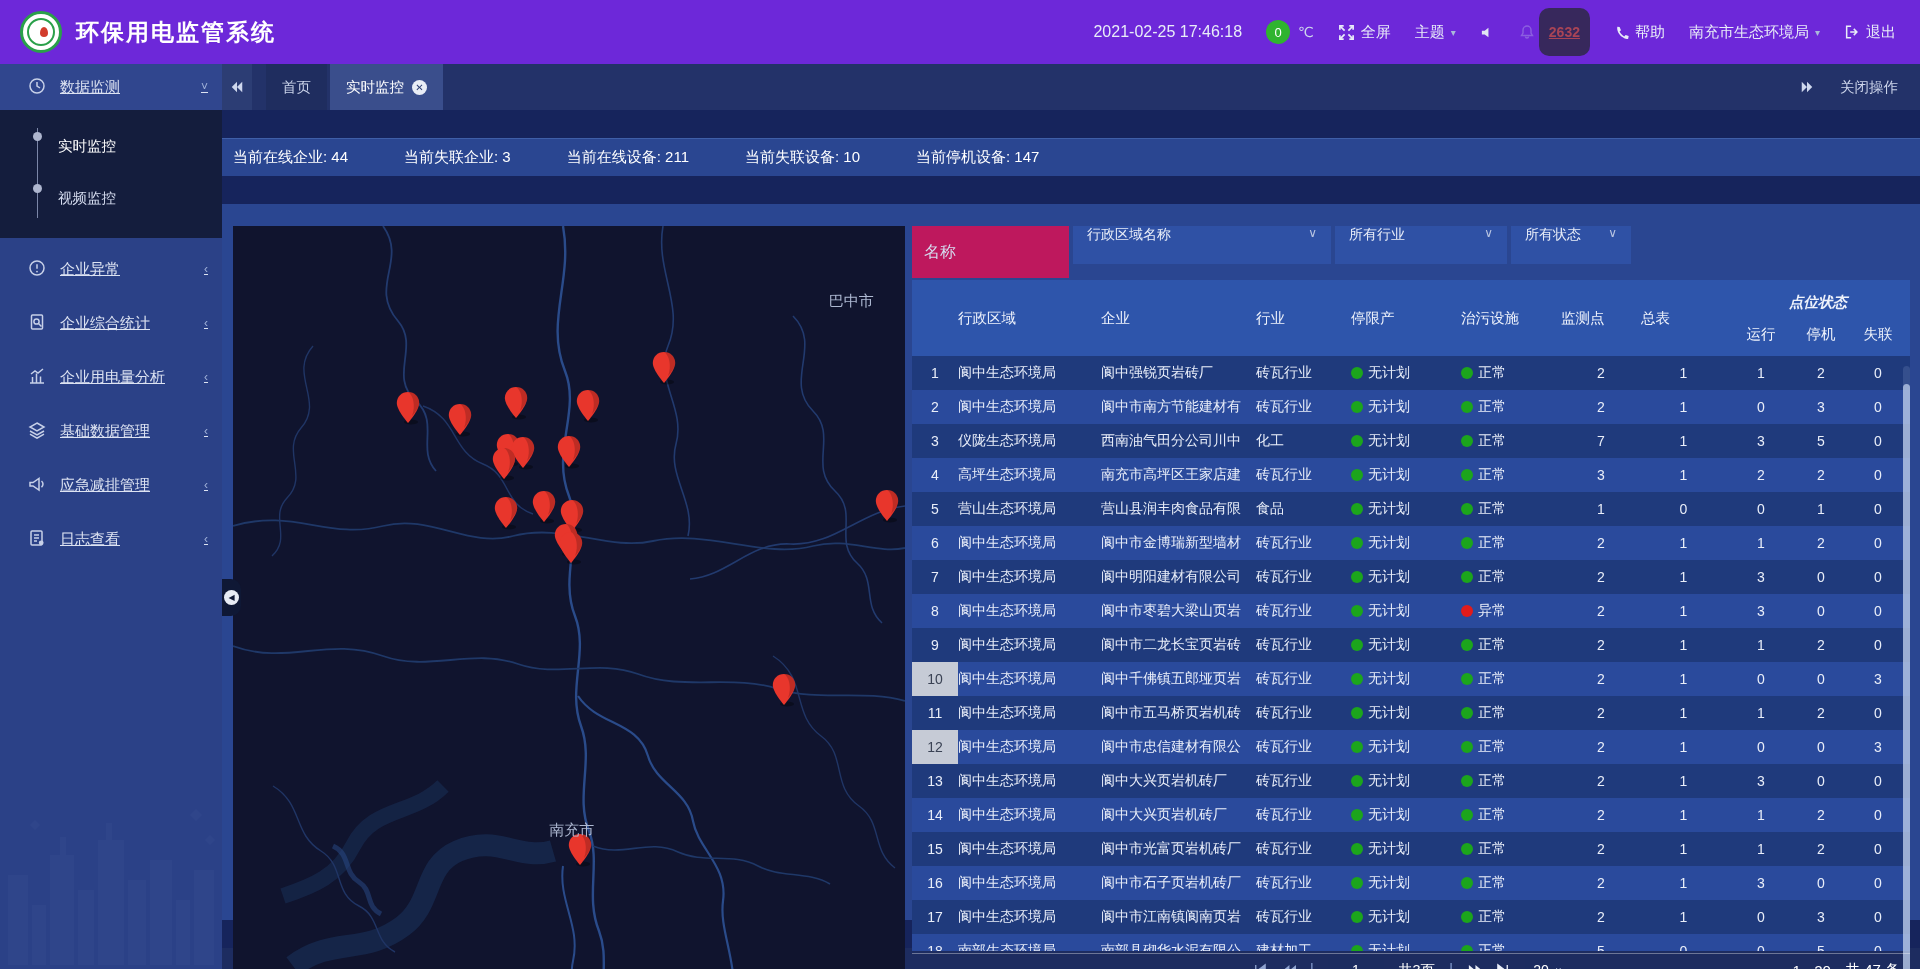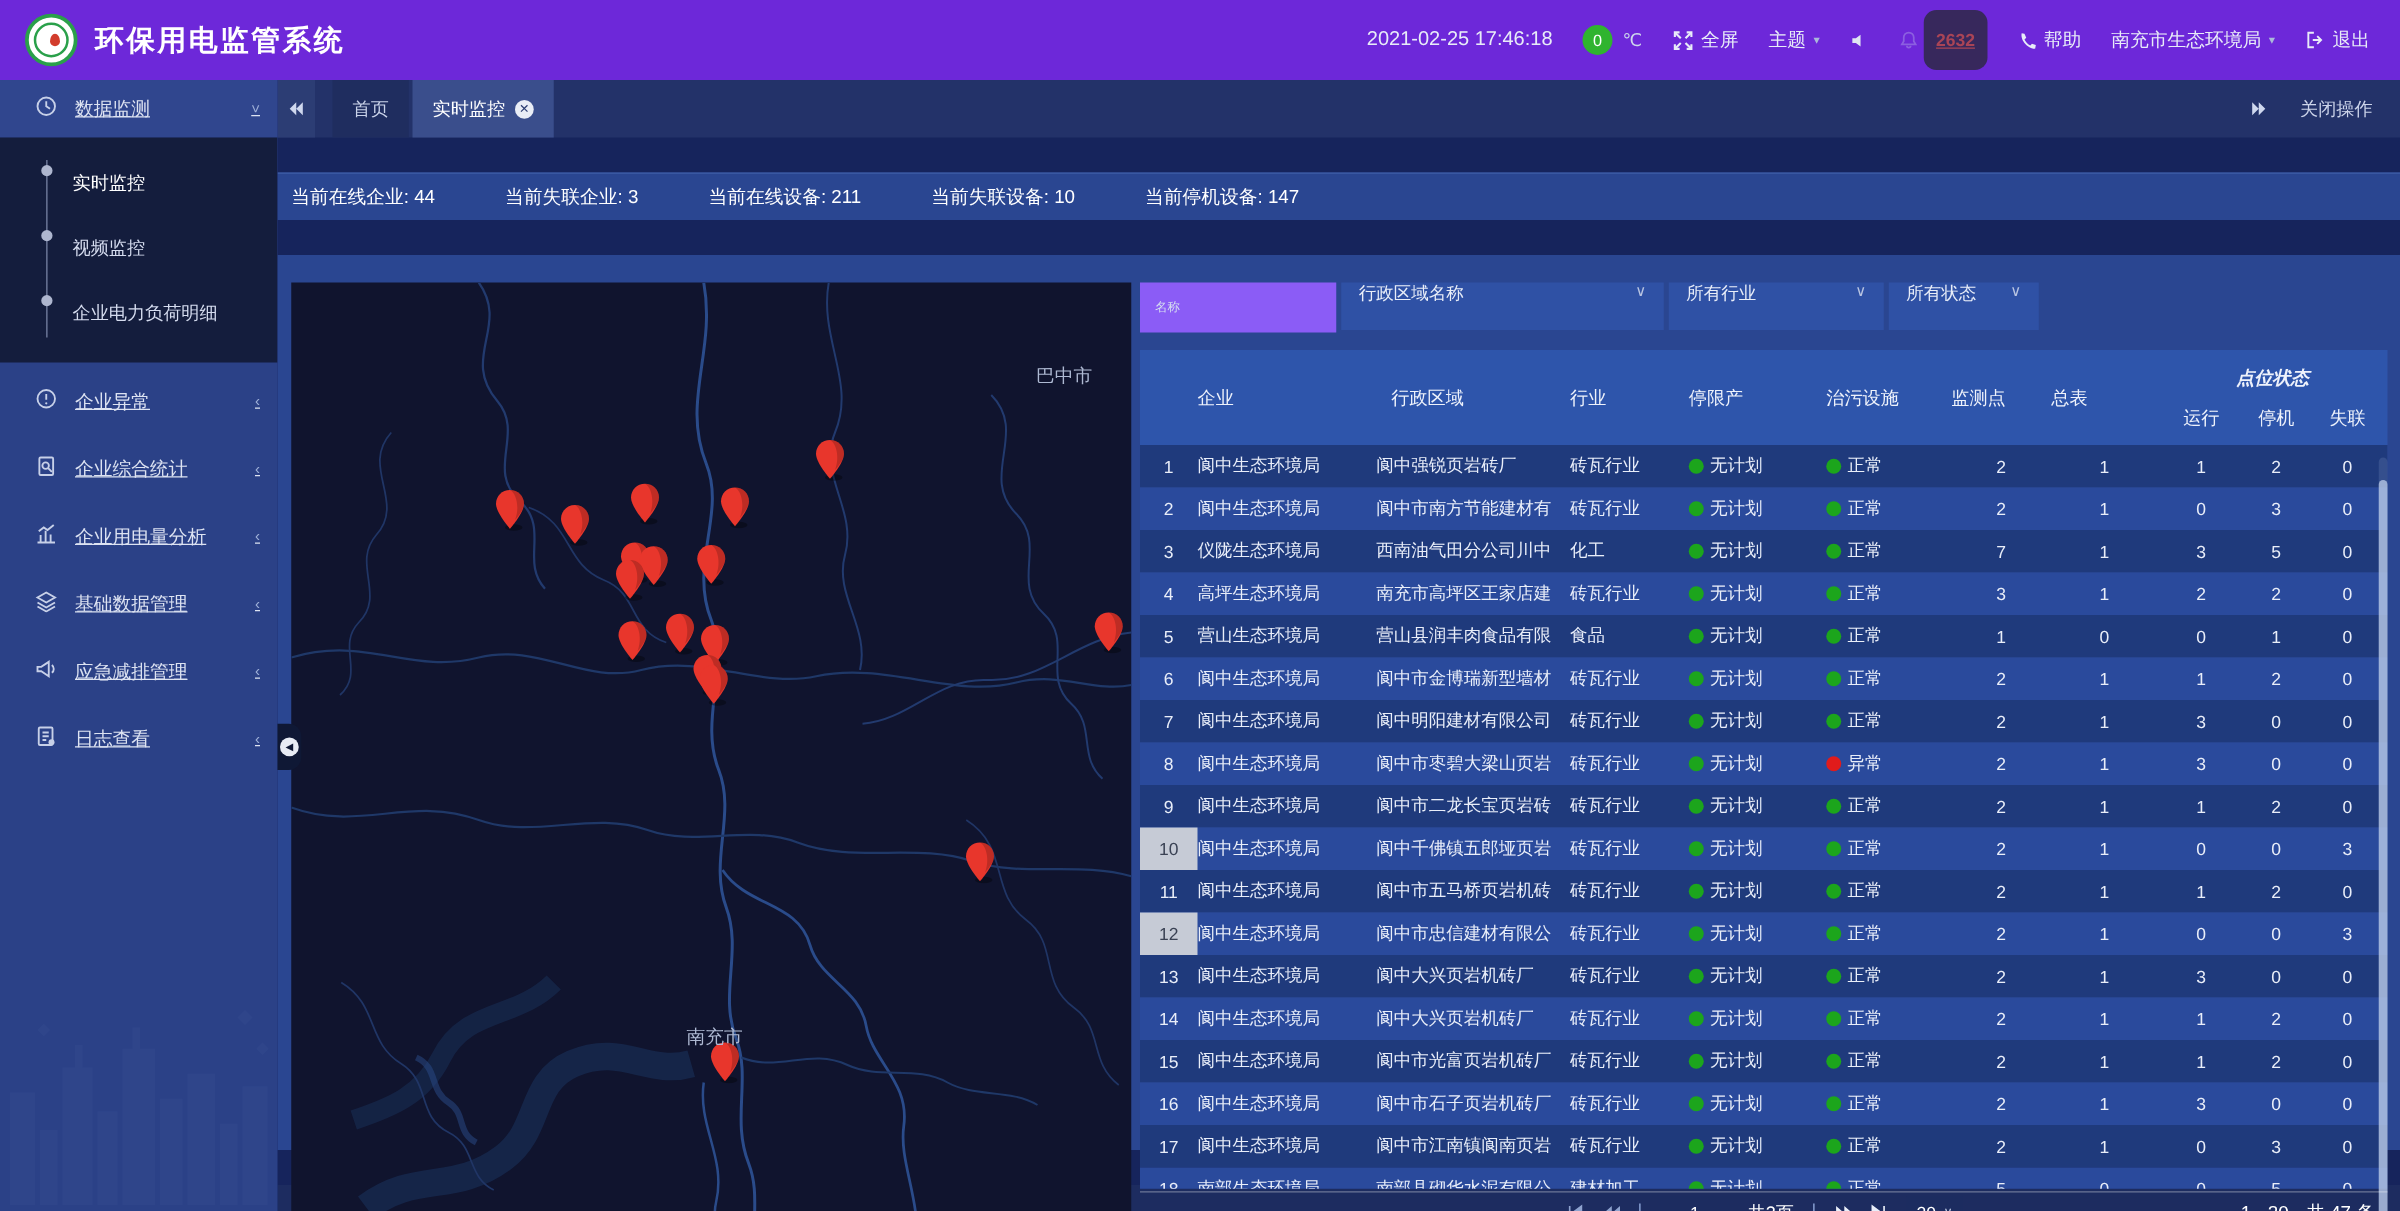--- a/index.html
+++ b/index.html
@@ -62,21 +62,21 @@
 
   
   .map { width:672px; height:778px; background:#10142e; position:relative; flex:0 0 auto; overflow:hidden; }
   .map svg.roads { position:absolute; inset:0; }
   .map-label { position:absolute; color:#aeb9d2; font-size:15px; transform:translate(-50%,-50%); white-space:nowrap; }
   .pin { position:absolute; width:26px; height:34px; margin:-31px 0 0 -13px; cursor:pointer; }
 
   
   .panel { width:998px; flex:0 0 auto; display:flex; flex-direction:column; position:relative; }
   .filters { height:42px; display:flex; gap:4px; margin-bottom:12px; flex:0 0 auto; }
-  .f-input { width:157px; height:40px; background:#8b5cf6; border:none; outline:none; color:#fff; font-size:10px; padding:0 12px; font-family:inherit; }
+  .f-input { width:157px; height:52px; background:#be185d; border:none; outline:none; color:#fff; font-size:16px; padding:0 12px; font-family:inherit; }
   .f-input::placeholder { color:#d5ddf0; }
   .f-select { height:38px; background:#2f51a5; display:flex; justify-content:space-between; padding:0 14px; font-size:14px; color:#e8edf8; cursor:pointer; }
   .f-select .chev { color:#b9c5e2; font-size:12px; margin-left:12px; }
   .fw-region { width:258px; }
   .fw-industry { width:172px; }
   .fw-status { width:120px; }
 
   
   .thead { height:76px; background:#2e55ab; display:flex; flex:0 0 auto; font-size:14.5px; color:#eef2fb; }
   .th { display:flex; align-items:center; }
@@ -177,21 +177,20 @@
           <span class="g-icon"><svg width="18" height="18" viewBox="0 0 18 18" fill="none" stroke="#c7d0e8" stroke-width="1.5">
               <circle cx="9" cy="9" r="7"></circle>
               <path d="M9 5v4l3 2"></path>
             </svg></span>
           <span class="g-label">数据监测</span>
           <span class="g-chev">˅</span>
         </div>
         <div class="submenu">
           <div class="submenu-item active">实时监控</div>
           <div class="submenu-item">视频监控</div>
-          <div class="submenu-item">企业电力负荷明细</div>
         </div>
         <div class="menu-group">
           <span class="g-icon"><svg width="18" height="18" viewBox="0 0 18 18" fill="none" stroke="#c7d0e8" stroke-width="1.5">
               <circle cx="9" cy="9" r="7"></circle>
               <path d="M9 5.2v4.6"></path>
               <circle cx="9" cy="12.6" r=".9" fill="#c7d0e8" stroke="none"></circle>
             </svg></span>
           <span class="g-label">企业异常</span>
           <span class="g-chev">‹</span>
         </div>
@@ -415,22 +414,22 @@
                 <span class="chev">∨</span>
             </div>
             <div class="f-select fw-status">
               <span>所有状态</span>
                 <span class="chev">∨</span>
             </div>
           </div>
 
           <div class="thead" id="thead">
               <div class="th cw-idx center"></div>
+              <div class="th left cw0">行政区域</div>
               <div class="th left cw1">企业</div>
-              <div class="th left cw0">行政区域</div>
               <div class="th left cw2">行业</div>
               <div class="th left cw3">停限产</div>
               <div class="th left cw4">治污设施</div>
               <div class="th left cw5">监测点</div>
               <div class="th left cw6">总表</div>
               <div class="group-col">
                 <div class="group-title">点位状态</div>
                 <div class="group-subs">
                   <div class="th center cws0">运行</div>
                   <div class="th center cws1">停机</div>

